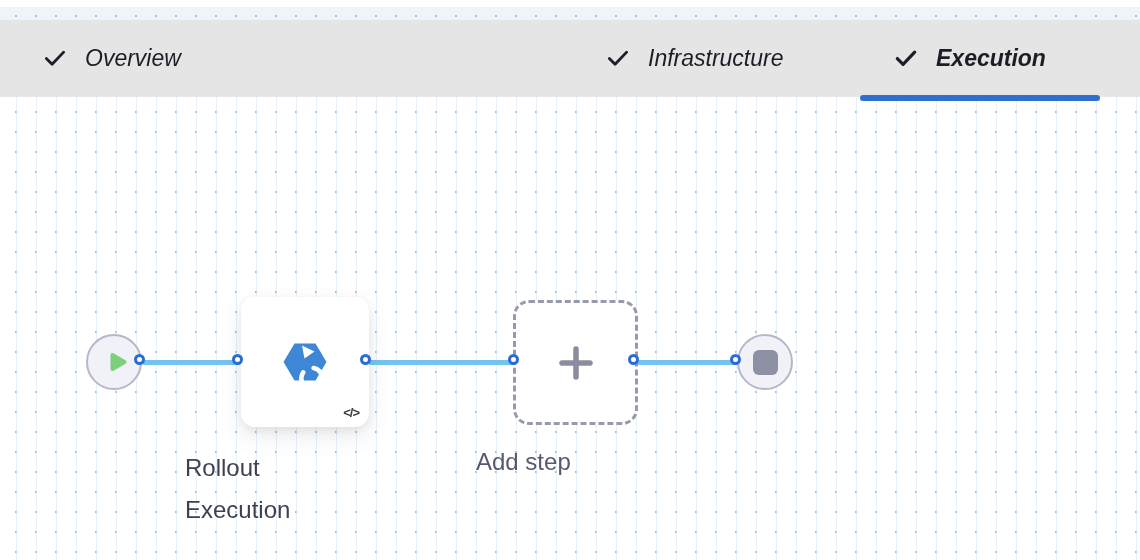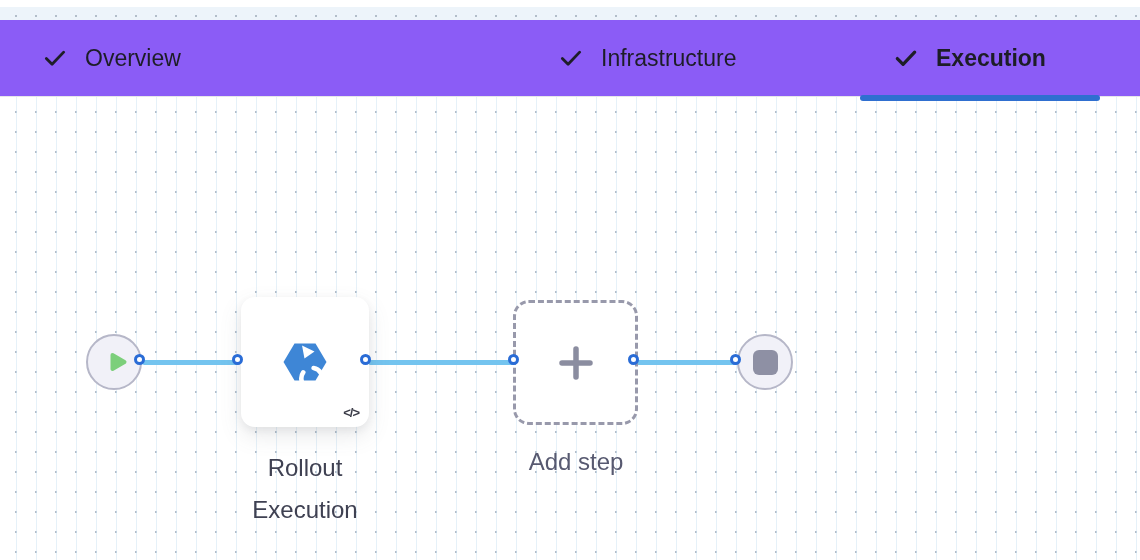--- a/index.html
+++ b/index.html
@@ -12,22 +12,22 @@
   body{font-family:"Liberation Sans",sans-serif;background:#fff;}
   .stage{position:relative;width:1140px;height:560px;background:#fff;}
 
   
   .top-strip{position:absolute;left:0;top:0;width:1140px;height:20px;background:#fff;}
   .top-strip .band{position:absolute;left:0;top:7px;width:100%;height:13px;background:#edf4fa;
     background-image:radial-gradient(circle,var(--dot) 1.1px,transparent 1.3px);
     background-size:20px 20px;background-position:6px -1px;}
 
   
-  .tabbar{position:absolute;left:0;top:20px;width:1140px;height:77px;background:#8b5cf6;
-    border-bottom:1px solid #e6e6ea;z-index:5;}
+  .tabbar{position:absolute;left:0;top:20px;width:1140px;height:77px;background:#e5e5e5;
+    border-bottom:1px solid #e6e6ea;z-index:5;font-style:italic;}
   .tab{position:absolute;top:0;height:76px;display:flex;align-items:center;gap:17px;
     color:#1d1d27;font-size:23px;font-weight:500;cursor:pointer;}
   .tab.active{font-weight:700;justify-content:center;}
   .tab .check{display:flex;align-items:center;}
   .tab-underline{position:absolute;left:860px;top:75px;width:240px;height:6px;
     border-radius:3px;background:var(--tab-underline);}
 
   
   .canvas{position:absolute;left:0;top:97px;width:1140px;height:463px;background:#fff;
     background-image:
@@ -59,21 +59,21 @@
   .step-node .hex{position:absolute;left:40px;top:41px;}
   .code-badge{position:absolute;right:10px;bottom:7px;font-size:13px;font-weight:700;
     color:#3a3b47;letter-spacing:-1px;}
 
   
   .add-node{position:absolute;left:513px;top:300px;width:125px;height:125px;background:#fff;
     border:3px dashed #9899ab;border-radius:16px;display:flex;align-items:center;
     justify-content:center;z-index:2;cursor:pointer;}
 
   
-  .node-label{position:absolute;text-align:center;font-size:24px;z-index:2;}
+  .node-label{position:absolute;font-size:24px;z-index:2;}
   .label-rollout{left:185px;top:447px;width:240px;line-height:42px;color:#3f4152;}
   .label-add{left:476px;top:447px;width:200px;line-height:30px;color:#575970;}
 </style>
 </head>
 <body>
 
 <div class="stage">
 
   <div class="top-strip">
     <div class="band"></div>
@@ -81,21 +81,21 @@
 
   <div class="tabbar">
     <div class="tab" style="left:42px">
       <span class="check">
         <svg width="26" height="26" viewBox="0 0 24 24">
             <path d="M4 12.5 L9.3 17.8 L20 6.6" fill="none" stroke="#1e1e28" stroke-width="2.6" stroke-linecap="round" stroke-linejoin="round"></path>
           </svg>
       </span>
       <span>Overview</span>
     </div>
-    <div class="tab" style="left:558px">
+    <div class="tab" style="left:605px">
       <span class="check">
         <svg width="26" height="26" viewBox="0 0 24 24">
             <path d="M4 12.5 L9.3 17.8 L20 6.6" fill="none" stroke="#1e1e28" stroke-width="2.6" stroke-linecap="round" stroke-linejoin="round"></path>
           </svg>
       </span>
       <span>Infrastructure</span>
     </div>
     <div class="tab active" style="left:893px">
       <span class="check">
         <svg width="26" height="26" viewBox="0 0 24 24">

